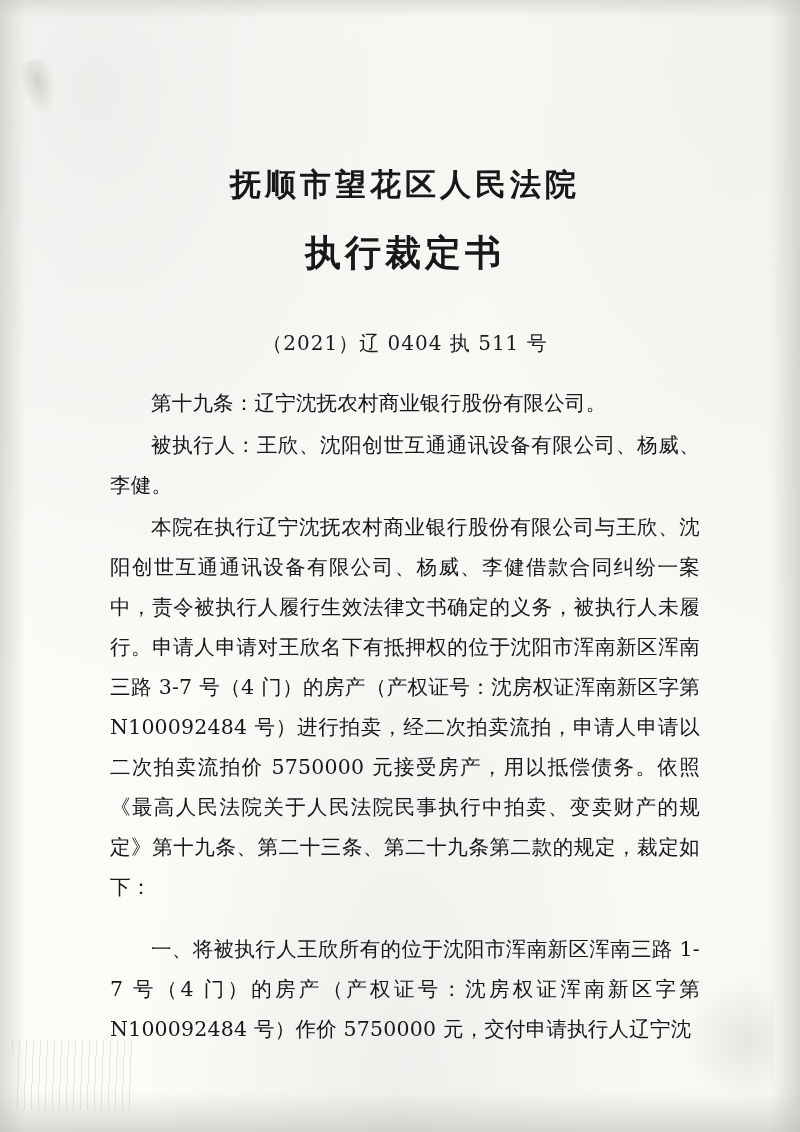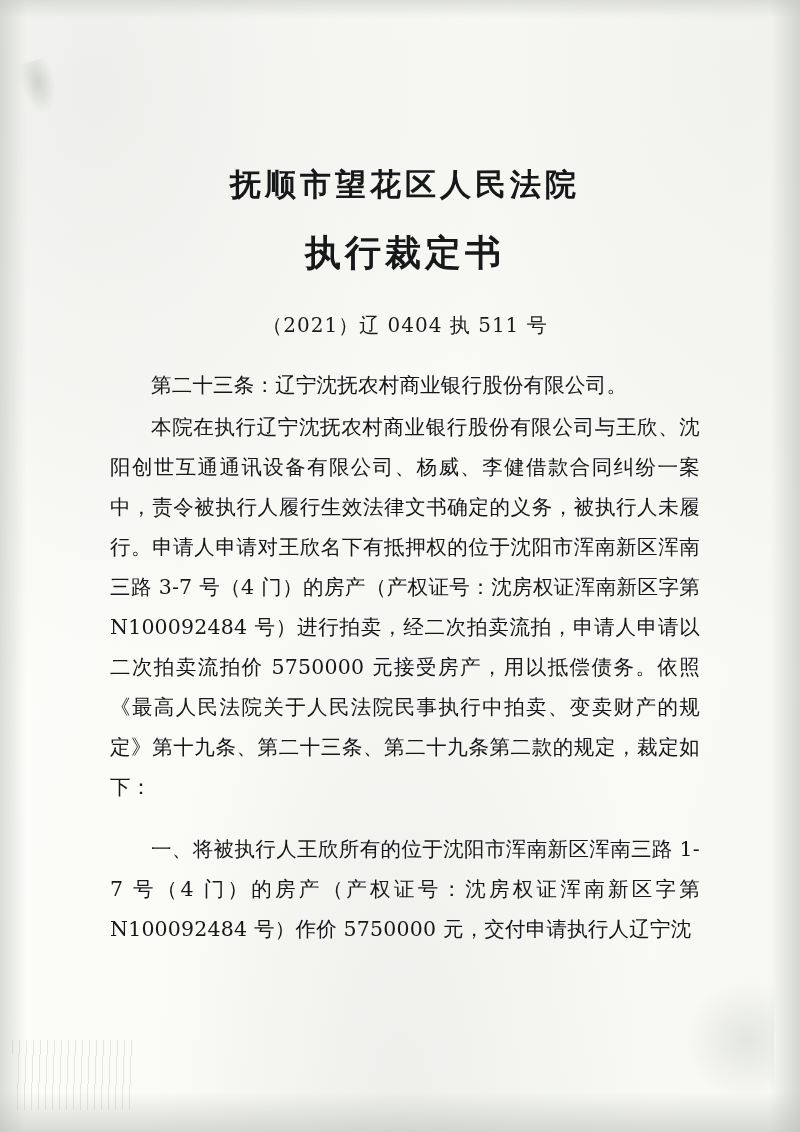--- a/index.html
+++ b/index.html
@@ -91,21 +91,21 @@
   }
   .doc-subtitle {
     font-size: 36px;
     margin-top: 28px;
     line-height: 1.2;
   }
   .case-number {
     text-align: center;
     font-size: 20px;
     color: #1a1b1d;
-    margin-top: 38px;
+    margin-top: 56px;
     letter-spacing: 1px;
     font-family: "DejaVu Serif", "Liberation Serif", serif;
   }
 
   .body-block {
     margin-top: 26px;
   }
   p.para {
     font-size: 20.5px;
     line-height: 40px;
@@ -132,18 +132,19 @@
   <div class="smudge-a"></div>
   <div class="smudge-b"></div>
   <div class="smudge-c"></div>
 
   <div class="content">
     <h1 class="doc-title">抚顺市望花区人民法院</h1>
     <h2 class="doc-subtitle">执行裁定书</h2>
     <div class="case-number">（2021）辽 0404 执 511 号</div>
 
     <div class="body-block">
-      <p class="para">第二十三条：辽宁沈抚农村商业银行股份有限公司。</p>
+      <p class="para">第十九条：辽宁沈抚农村商业银行股份有限公司。</p>
+      <p class="para">被执行人：王欣、沈阳创世互通通讯设备有限公司、杨威、李健。</p>
       <p class="para">本院在执行辽宁沈抚农村商业银行股份有限公司与王欣、沈阳创世互通通讯设备有限公司、杨威、李健借款合同纠纷一案中，责令被执行人履行生效法律文书确定的义务，被执行人未履行。申请人申请对王欣名下有抵押权的位于沈阳市浑南新区浑南三路 3-7 号（4 门）的房产（产权证号：沈房权证浑南新区字第 N100092484 号）进行拍卖，经二次拍卖流拍，申请人申请以二次拍卖流拍价 5750000 元接受房产，用以抵偿债务。依照《最高人民法院关于人民法院民事执行中拍卖、变卖财产的规定》第十九条、第二十三条、第二十九条第二款的规定，裁定如下：</p>
       <p class="para para-spaced">一、将被执行人王欣所有的位于沈阳市浑南新区浑南三路 1-7 号（4 门）的房产（产权证号：沈房权证浑南新区字第 N100092484 号）作价 5750000 元，交付申请执行人辽宁沈</p>
     </div>
   </div>
 </div>
 
 </body></html>

